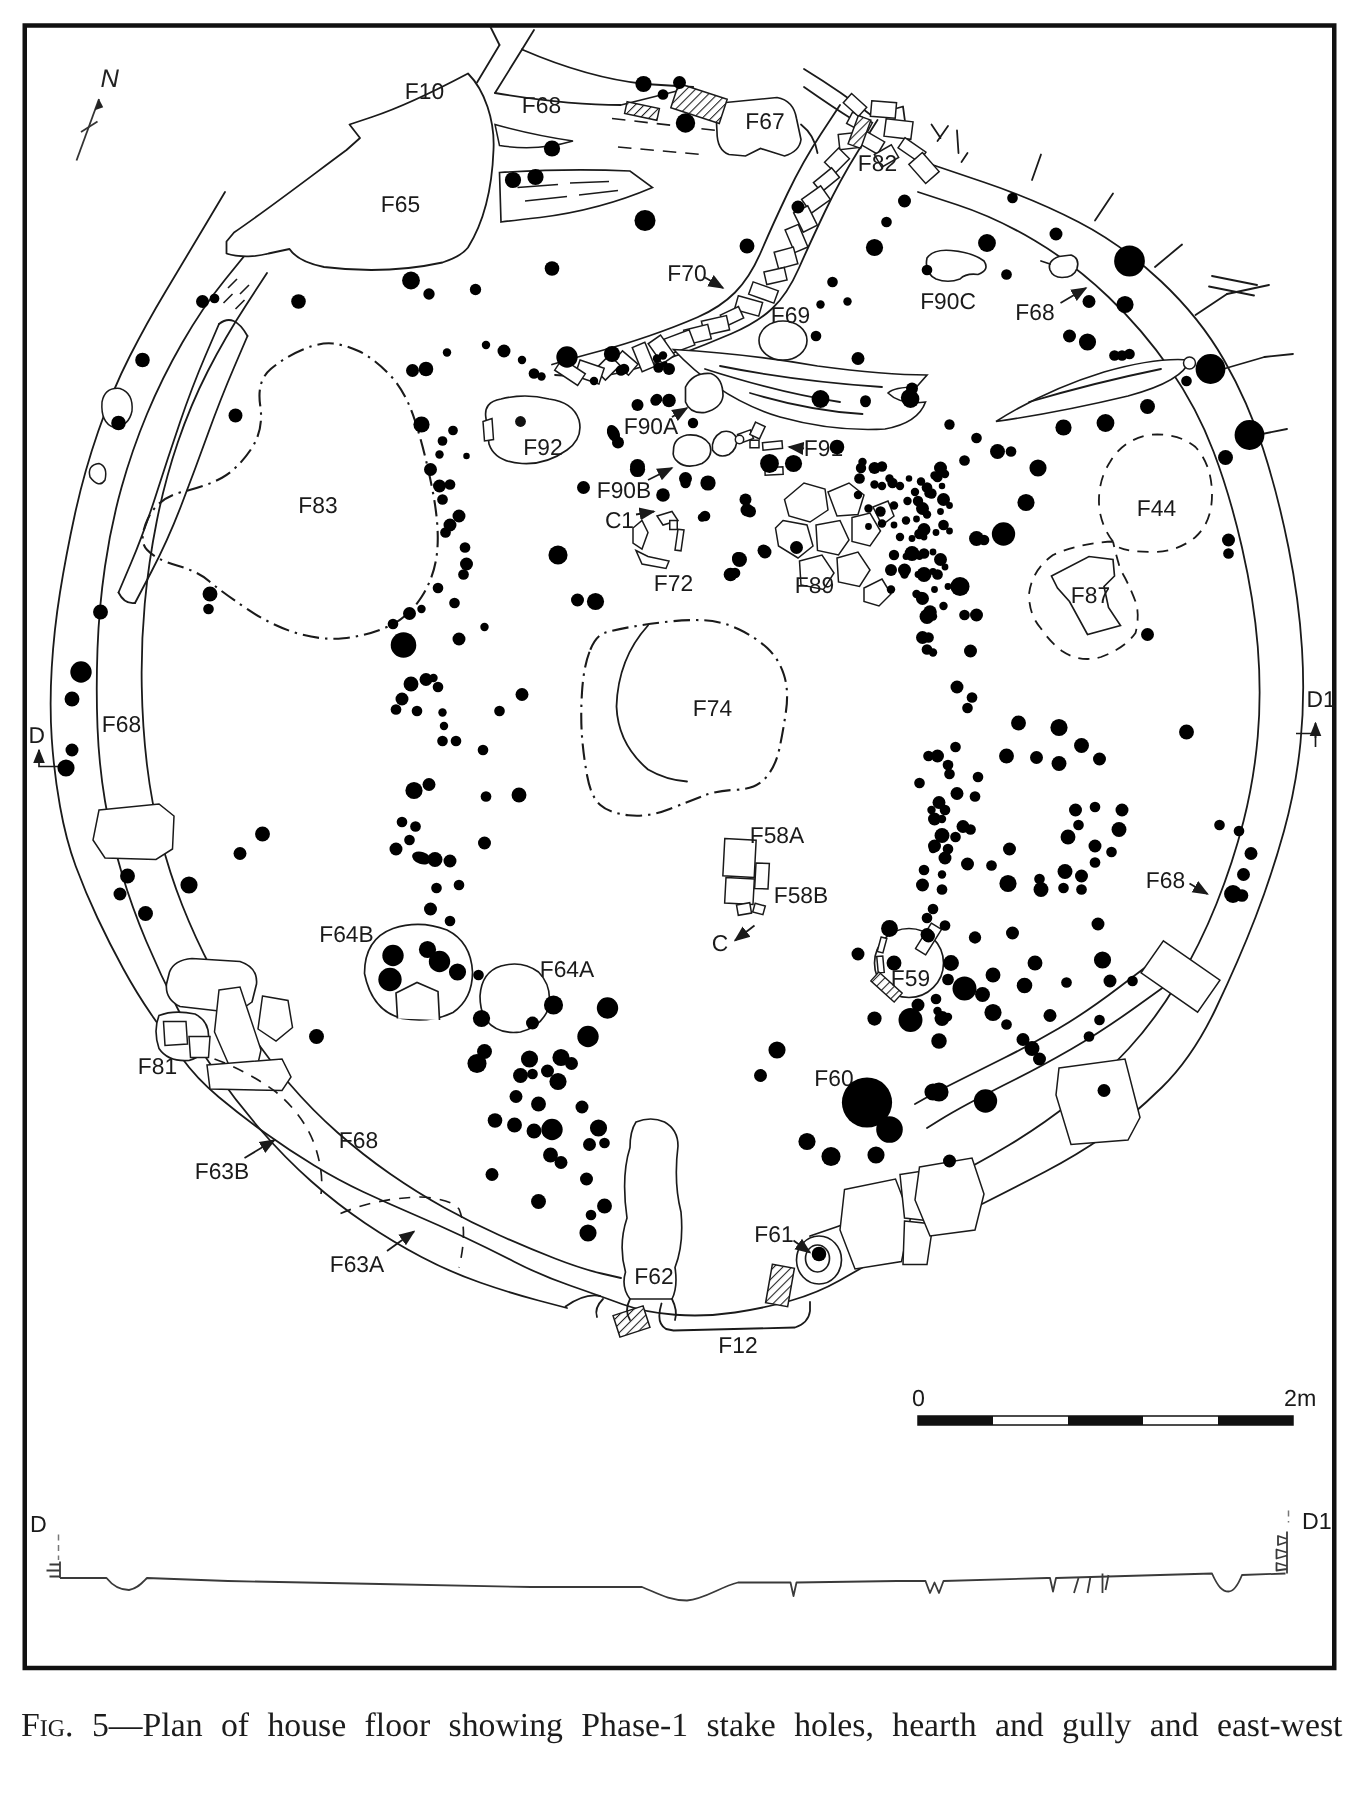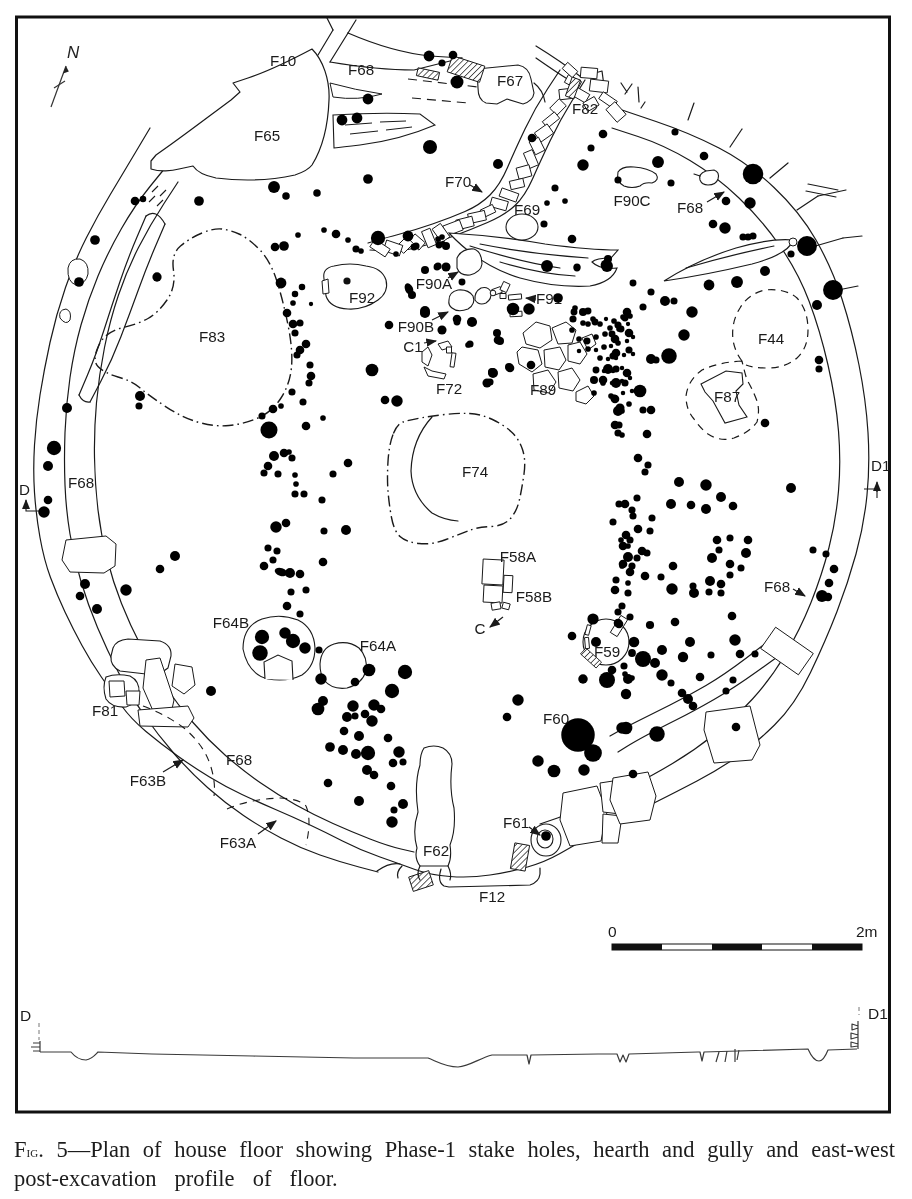--- a/index.html
+++ b/index.html
@@ -1,18 +1,18 @@
 <!DOCTYPE html>
 <html><head><meta charset="utf-8"><style>
 html,body{margin:0;padding:0;background:#fff;width:912px;height:1199px;overflow:hidden}
 #cap{position:absolute;left:14px;top:1137px;width:881px;font-family:"Liberation Serif",serif;
 font-size:22.5px;line-height:26px;color:#1c1c1c}
 #cap .l1{text-align:justify;text-align-last:justify}
 #cap .l2{word-spacing:12.5px}
-.sc{font-size:11px}
+.sc{font-size:16px}
 #fig{position:absolute;left:0;top:0}
 </style></head><body>
 <div id="fig">
 <svg width="912" height="1199" viewBox="0 0 912 1199" font-family="Liberation Sans, sans-serif">
 <defs>
 <pattern id="h" patternUnits="userSpaceOnUse" width="4.2" height="4.2" patternTransform="rotate(45)">
           <rect width="4.2" height="4.2" fill="white"></rect>
           <line x1="0" y1="0" x2="0" y2="4.2" stroke="#1a1a1a" stroke-width="1.4"></line>
         </pattern>
 <marker id="ah" viewBox="0 0 10 10" refX="9" refY="5" markerWidth="9" markerHeight="9" orient="auto-start-reverse">
@@ -673,13 +673,12 @@
 <path d="M39,1023 L39,1040" stroke="#777" stroke-width="1" stroke-dasharray="4 3" fill="none"></path>
 <path d="M859,1007 L859,1015" stroke="#777" stroke-width="1" stroke-dasharray="4 3" fill="none"></path>
 <path d="M33,1043 L40,1043 M31,1047 L40,1047 M33,1051 L40,1051 M40,1041 L40,1052" fill="none" stroke="#3a3a3a" stroke-width="1.2" stroke-linejoin="round"></path>
 <path d="M40,1052 L71,1052 C75,1057 80,1060 86,1060 C92,1059 95,1055 98,1052 L152,1054 L253,1056 L354,1058 L428,1058 C438,1062 446,1067 458,1067 C470,1066 480,1058 492,1055 L524,1055 L527,1055 L529,1064 L531,1055 L598,1054 L617,1054 L620,1062 L623,1055 L626,1062 L629,1054 L698,1052 L700,1052 L702,1061 L704,1052 L808,1049 C812,1058 815,1061 819,1061 C823,1061 826,1055 828,1050 L857,1049" fill="none" stroke="#3a3a3a" stroke-width="1.2" stroke-linejoin="round"></path>
 <path d="M719,1052 L716,1062 M727,1051 L725,1062 M735,1049 L735,1062 M739,1050 L737,1060" fill="none" stroke="#3a3a3a" stroke-width="1.2" stroke-linejoin="round"></path>
 <path d="M858,1021 L858,1049 M858,1026 L852,1024 L852,1030 L858,1028 M858,1035 L851,1033 L851,1039 L858,1037 M858,1044 L851,1042 L851,1047 L858,1046" fill="none" stroke="#3a3a3a" stroke-width="1.2" stroke-linejoin="round"></path>
 </svg>
 </div>
 <div id="cap">
     <div class="l1">F<span class="sc">IG</span>. 5—Plan of house floor showing Phase-1 stake holes, hearth and gully and east-west</div>
-<div class="l2">post-excavation profile of floor.</div>
   </div>
 </body></html>

